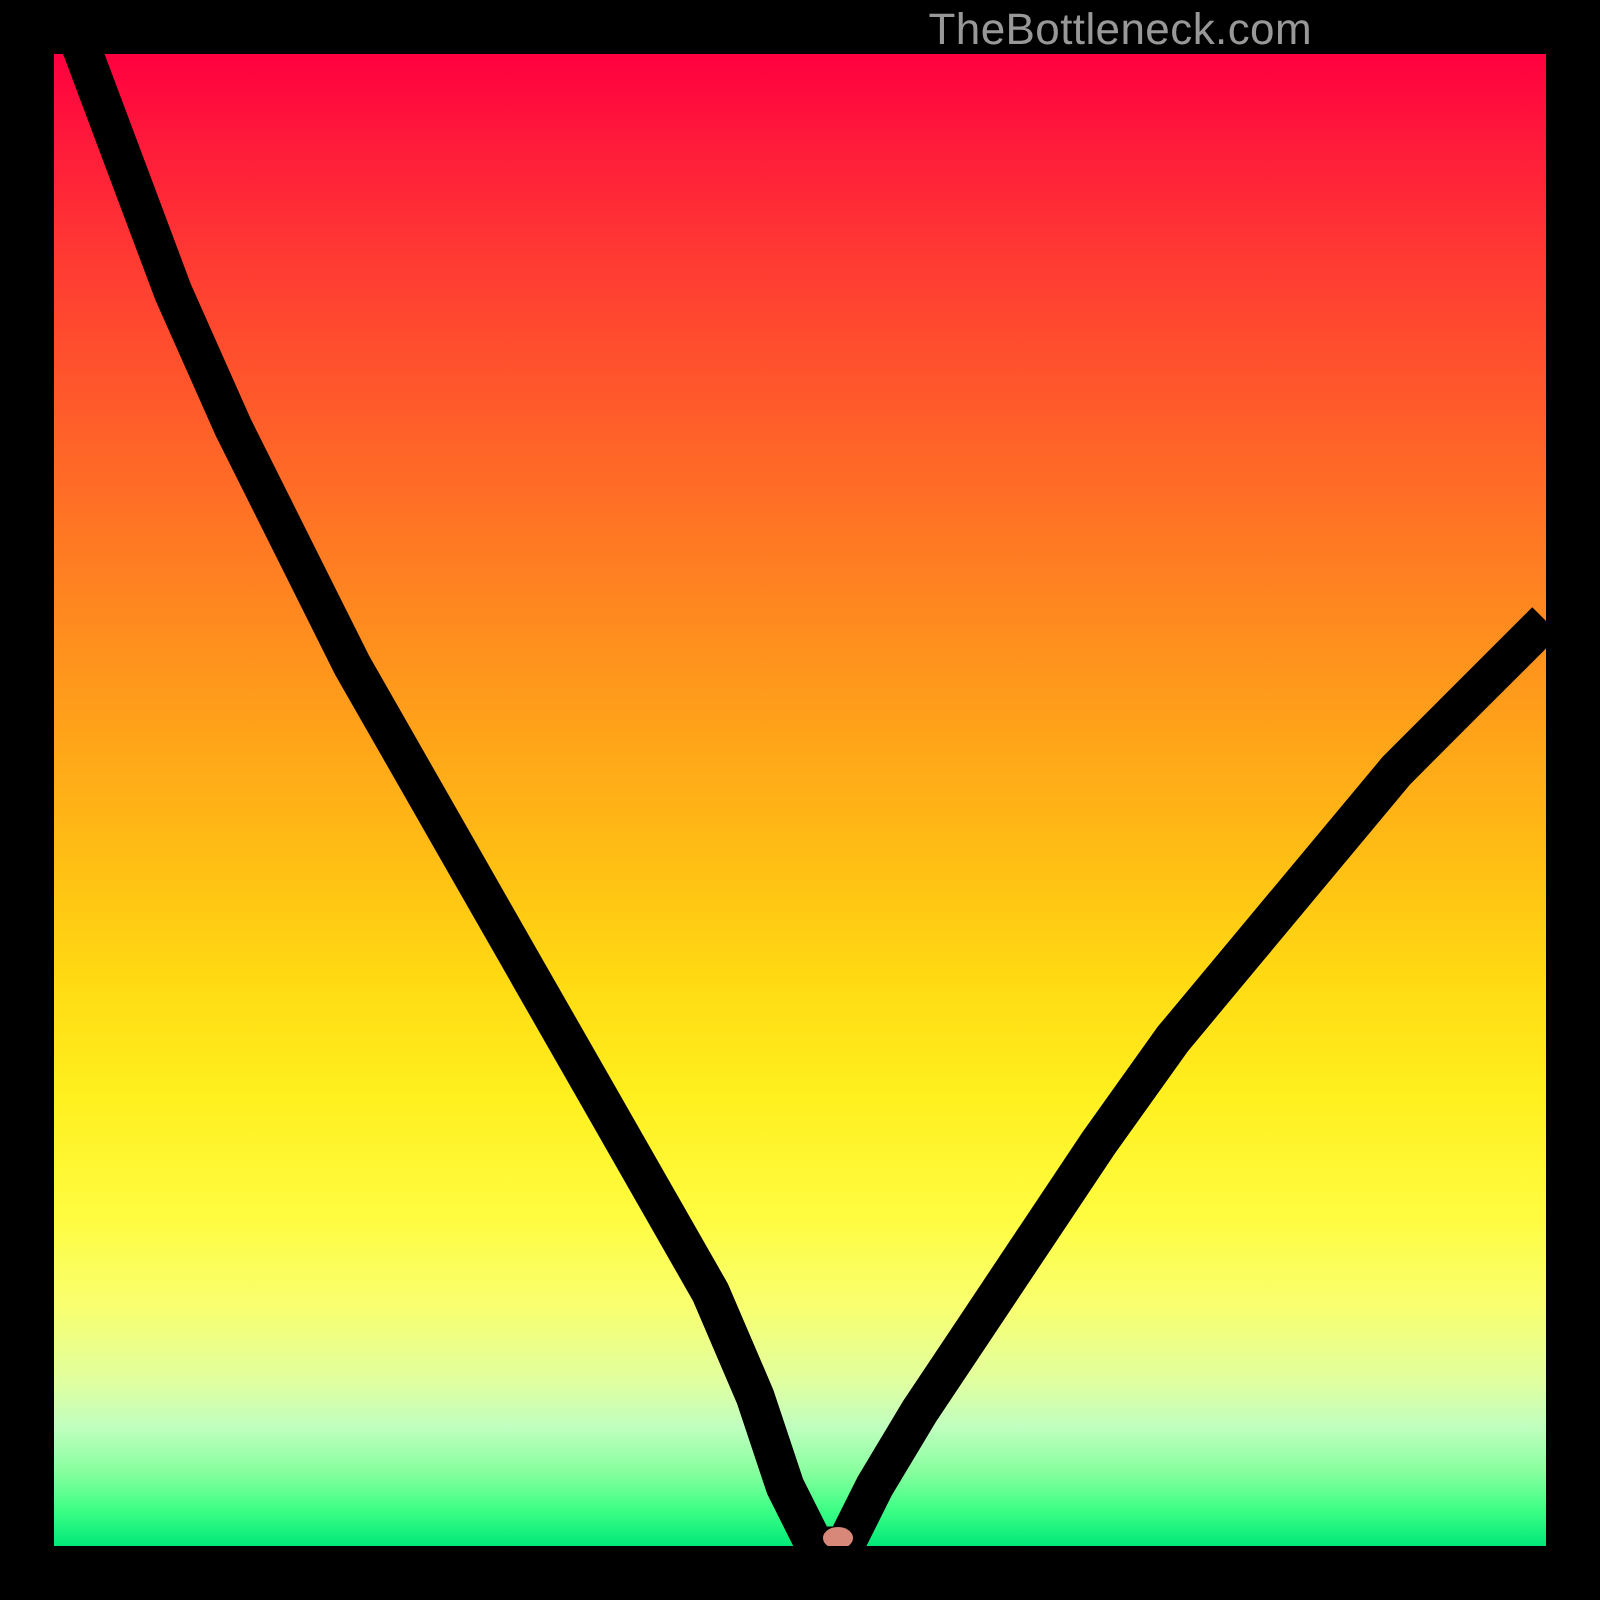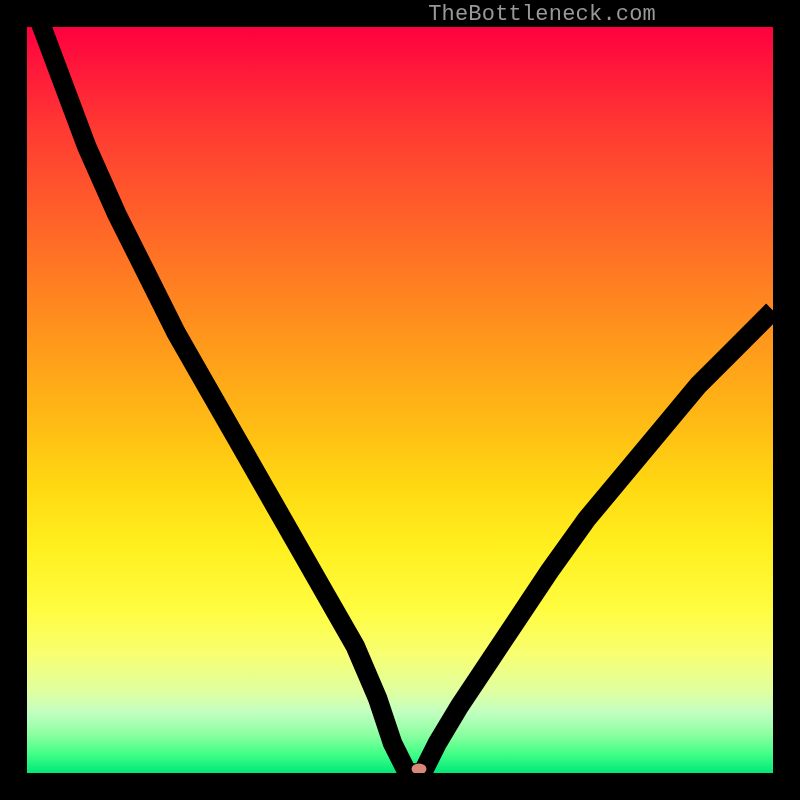--- a/index.html
+++ b/index.html
@@ -9,21 +9,20 @@
     height: 800px;
     background: #000;
     font-family: Arial, Helvetica, sans-serif;
     overflow: hidden;
   }
   .frame {
     position: relative;
     width: 664px;
     height: 800px;
     background: #000;
-    font-family: Liberation Mono, monospace;
   }
   .attribution {
     position: absolute;
     top: 2px;
     right: 8px;
     color: #989898;
     font-size: 22px;
     font-weight: 500;
     z-index: 10;
     letter-spacing: 0.2px;

